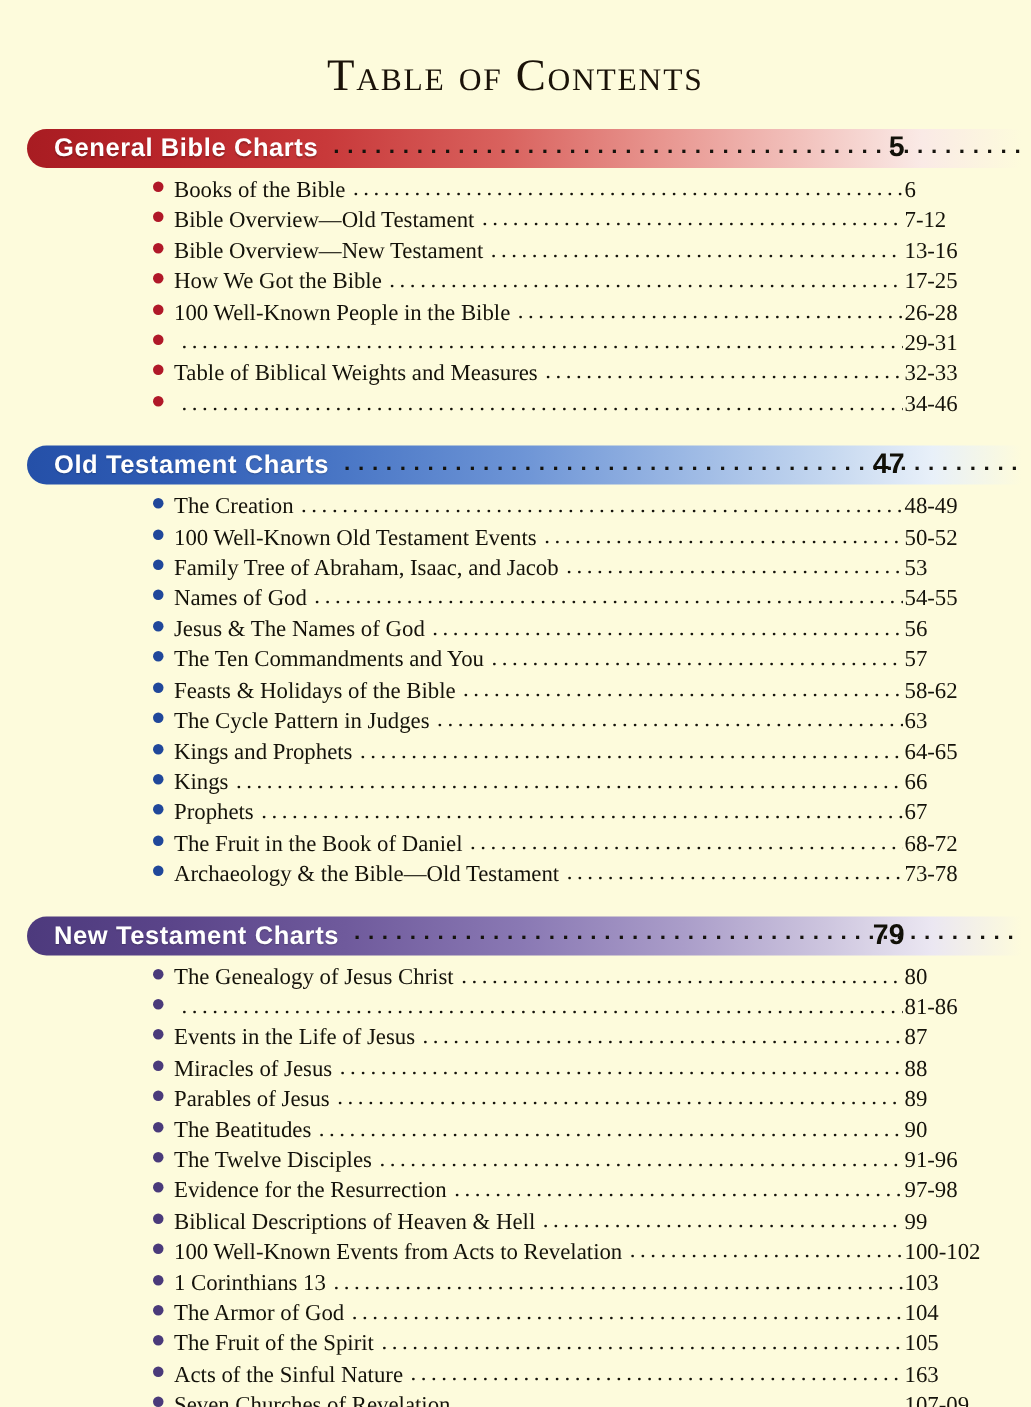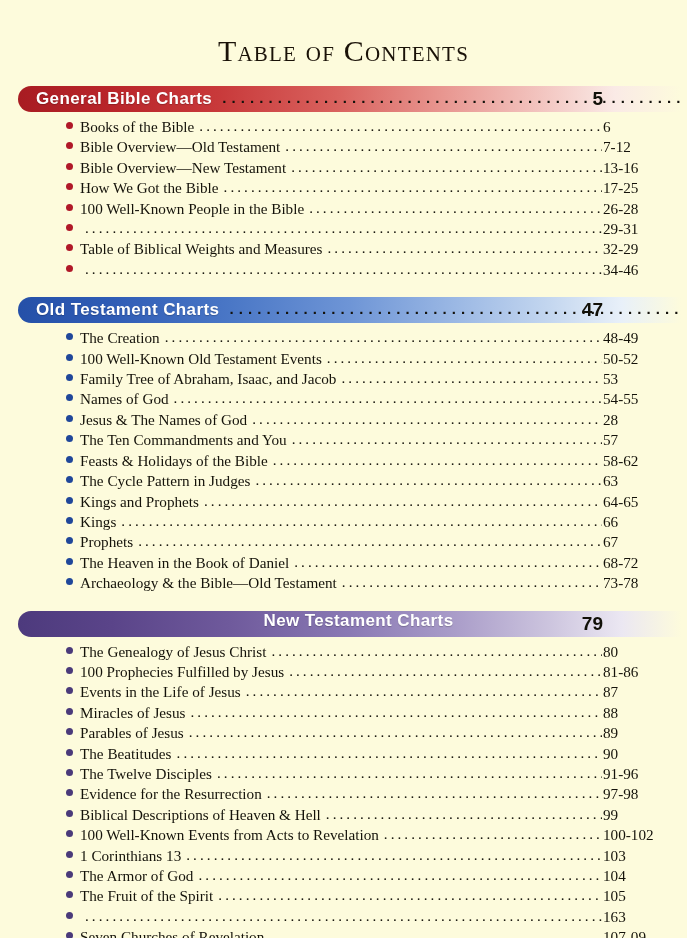--- a/index.html
+++ b/index.html
@@ -48,21 +48,20 @@
   }
   .bar.red {
     background: linear-gradient(to right, #a81c22 0%, #b9252a 14%, #c8393a 30%, #d9625e 48%, #e89690 64%, #f2c2bd 78%, #faeae6 90%, #fdfbdc 100%);
   }
   .bar.blue {
     background: linear-gradient(to right, #2550a8 0%, #2f5cb5 14%, #4a77c6 32%, #6e95d6 50%, #9bb8e4 66%, #c3d6ef 80%, #e8f0f9 91%, #fdfbdc 100%);
     text-align: center;
   }
   .bar.purple {
     background: linear-gradient(to right, #4d3a7d 0%, #5a4489 14%, #6f5a9c 32%, #8a79b4 50%, #aa9dc9 66%, #ccc4de 80%, #ebe7f2 91%, #fdfbdc 100%);
-    flex-direction: column;
   }
 
   .bar-label {
     color: #ffffff;
     font-family: "Liberation Sans", sans-serif;
     font-weight: bold;
     font-size: 17px;
     letter-spacing: 0.4px;
     padding-left: 18px;
     white-space: nowrap;
@@ -102,21 +101,21 @@
     margin: 5px 0 0 0;
     padding: 0 0 0 0;
     list-style: none;
   }
   .entry {
     display: flex;
     align-items: baseline;
     font-size: 15.2px;
     color: #14120a;
     line-height: 20.4px;
-    padding-left: 66px;
+    padding-left: 102px;
     padding-right: 10px;
     justify-content: flex-end;
   }
   .bullet {
     width: 7px;
     height: 7px;
     border-radius: 50%;
     flex: 0 0 auto;
     margin-right: 7px;
     position: relative;
@@ -198,21 +197,21 @@
       </li>
       <li class="entry">
         <span class="bullet red"></span>
         <span class="leader">...................................................................................</span>
         <span class="entry-page">29-31</span>
       </li>
       <li class="entry">
         <span class="bullet red"></span>
         <span class="entry-label">Table of Biblical Weights and Measures</span>
         <span class="leader">...................................................................................</span>
-        <span class="entry-page">32-29</span>
+        <span class="entry-page">32-33</span>
       </li>
       <li class="entry">
         <span class="bullet red"></span>
         <span class="leader">...................................................................................</span>
         <span class="entry-page">34-46</span>
       </li>
     </ul>
   </div>
 
   <div class="section" id="s-old">
@@ -243,21 +242,21 @@
       <li class="entry">
         <span class="bullet blue"></span>
         <span class="entry-label">Names of God</span>
         <span class="leader">...................................................................................</span>
         <span class="entry-page">54-55</span>
       </li>
       <li class="entry">
         <span class="bullet blue"></span>
         <span class="entry-label">Jesus &amp; The Names of God</span>
         <span class="leader">...................................................................................</span>
-        <span class="entry-page">28</span>
+        <span class="entry-page">56</span>
       </li>
       <li class="entry">
         <span class="bullet blue"></span>
         <span class="entry-label">The Ten Commandments and You</span>
         <span class="leader">...................................................................................</span>
         <span class="entry-page">57</span>
       </li>
       <li class="entry">
         <span class="bullet blue"></span>
         <span class="entry-label">Feasts &amp; Holidays of the Bible</span>
@@ -283,21 +282,21 @@
         <span class="entry-page">66</span>
       </li>
       <li class="entry">
         <span class="bullet blue"></span>
         <span class="entry-label">Prophets</span>
         <span class="leader">...................................................................................</span>
         <span class="entry-page">67</span>
       </li>
       <li class="entry">
         <span class="bullet blue"></span>
-        <span class="entry-label">The Heaven in the Book of Daniel</span>
+        <span class="entry-label">The Fruit in the Book of Daniel</span>
         <span class="leader">...................................................................................</span>
         <span class="entry-page">68-72</span>
       </li>
       <li class="entry">
         <span class="bullet blue"></span>
         <span class="entry-label">Archaeology &amp; the Bible—Old Testament</span>
         <span class="leader">...................................................................................</span>
         <span class="entry-page">73-78</span>
       </li>
     </ul>
@@ -311,21 +310,20 @@
     </div>
     <ul class="entries">
       <li class="entry">
         <span class="bullet purple"></span>
         <span class="entry-label">The Genealogy of Jesus Christ</span>
         <span class="leader">...................................................................................</span>
         <span class="entry-page">80</span>
       </li>
       <li class="entry">
         <span class="bullet purple"></span>
-        <span class="entry-label">100 Prophecies Fulfilled by Jesus</span>
         <span class="leader">...................................................................................</span>
         <span class="entry-page">81-86</span>
       </li>
       <li class="entry">
         <span class="bullet purple"></span>
         <span class="entry-label">Events in the Life of Jesus</span>
         <span class="leader">...................................................................................</span>
         <span class="entry-page">87</span>
       </li>
       <li class="entry">
@@ -383,20 +381,21 @@
         <span class="entry-page">104</span>
       </li>
       <li class="entry">
         <span class="bullet purple"></span>
         <span class="entry-label">The Fruit of the Spirit</span>
         <span class="leader">...................................................................................</span>
         <span class="entry-page">105</span>
       </li>
       <li class="entry">
         <span class="bullet purple"></span>
+        <span class="entry-label">Acts of the Sinful Nature</span>
         <span class="leader">...................................................................................</span>
         <span class="entry-page">163</span>
       </li>
       <li class="entry">
         <span class="bullet purple"></span>
         <span class="entry-label">Seven Churches of Revelation</span>
         <span class="leader">...................................................................................</span>
         <span class="entry-page">107-09</span>
       </li>
 

